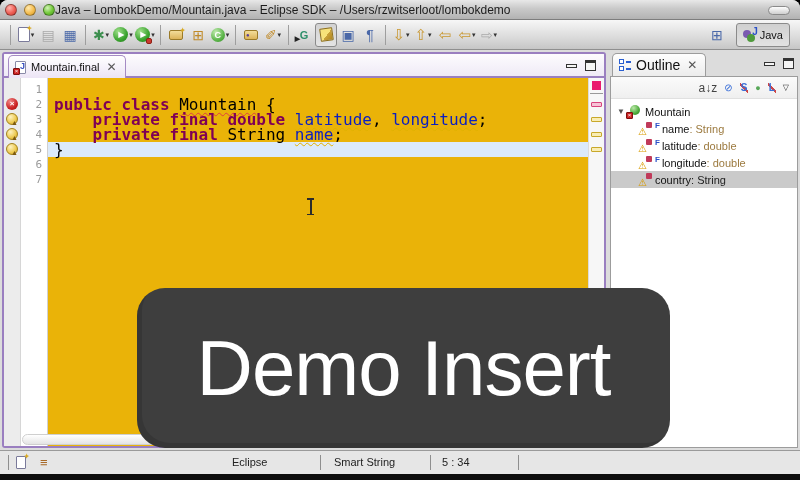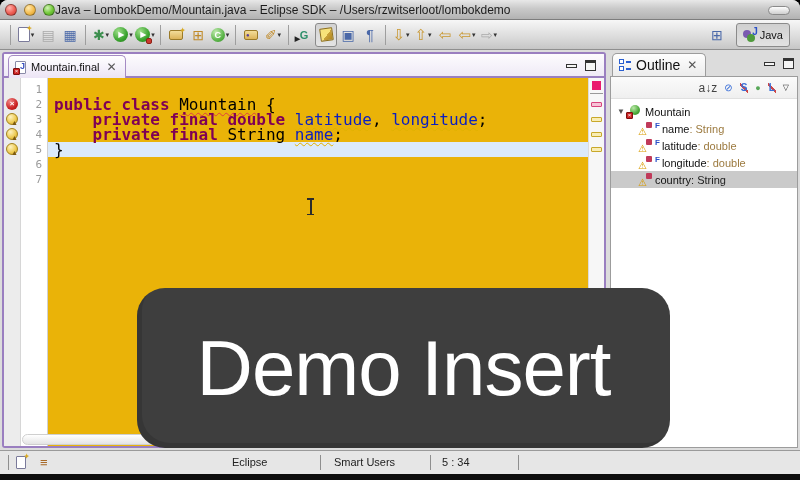--- a/index.html
+++ b/index.html
@@ -406,21 +406,21 @@
   </div>
 
   <div class="statusbar">
     <span class="ssep" style="left:8px"></span>
     <span class="sb-icon1">
         <span class="star">✦</span>
       </span>
     <span class="sb-icon2">≡</span>
     <span class="sb-text" style="left:232px">Eclipse</span>
     <span class="ssep" style="left:320px"></span>
-    <span class="sb-text" style="left:334px">Smart Users</span>
+    <span class="sb-text" style="left:334px">Smart String</span>
     <span class="ssep" style="left:430px"></span>
     <span class="sb-text" style="left:442px">5 : 34</span>
     <span class="ssep" style="left:518px"></span>
   </div>
 
   <div class="blackstrip"></div>
 
   <div class="overlay">
     <span class="otext">Demo Insert</span>
   </div>

